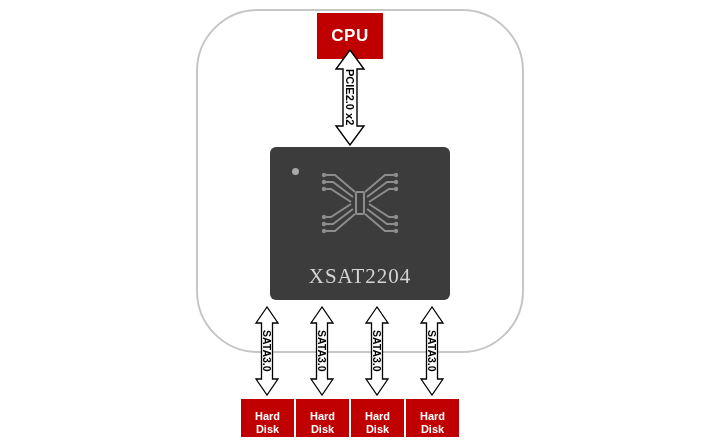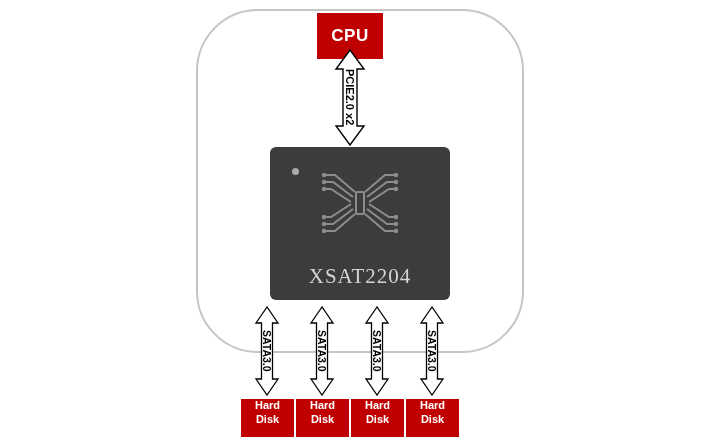--- a/index.html
+++ b/index.html
@@ -94,21 +94,21 @@
   
   .disk-box {
     position: absolute;
     top: 399px;
     width: 53px; height: 38px;
     background: #c00000;
     color: #ffffff;
     font-weight: bold;
     font-size: 11px;
     line-height: 1.25;
-    display: flex; align-items: flex-start; justify-content: center;
+    display: flex; align-items: flex-end; justify-content: center;
     text-align: center;
   }
   .disk-box .disk-inner { width: 34px; }
   .disk-box.d1 { left: 241px; }
   .disk-box.d2 { left: 296px; }
   .disk-box.d3 { left: 351px; }
   .disk-box.d4 { left: 406px; }
 </style>
 </head>
 <body>

